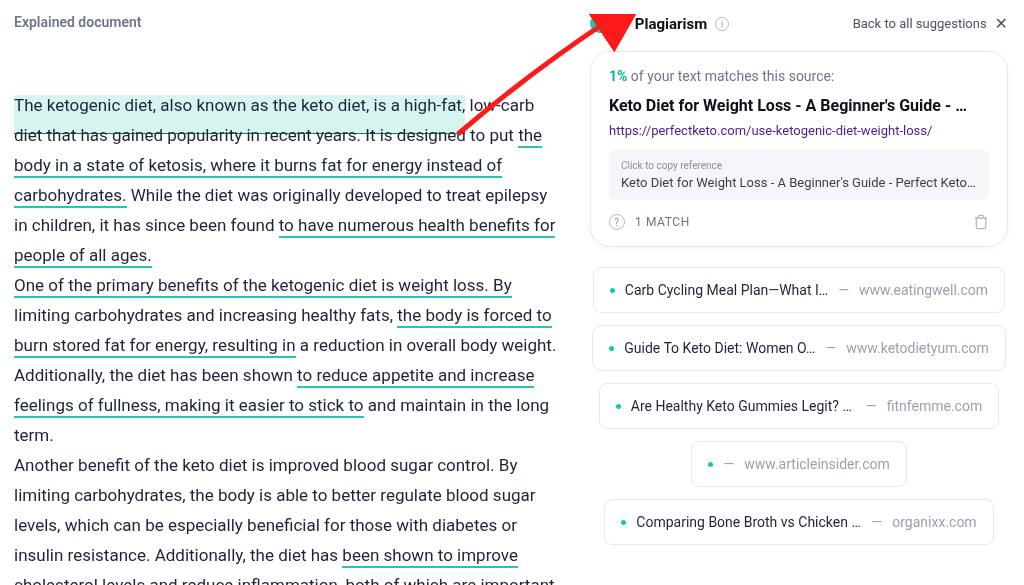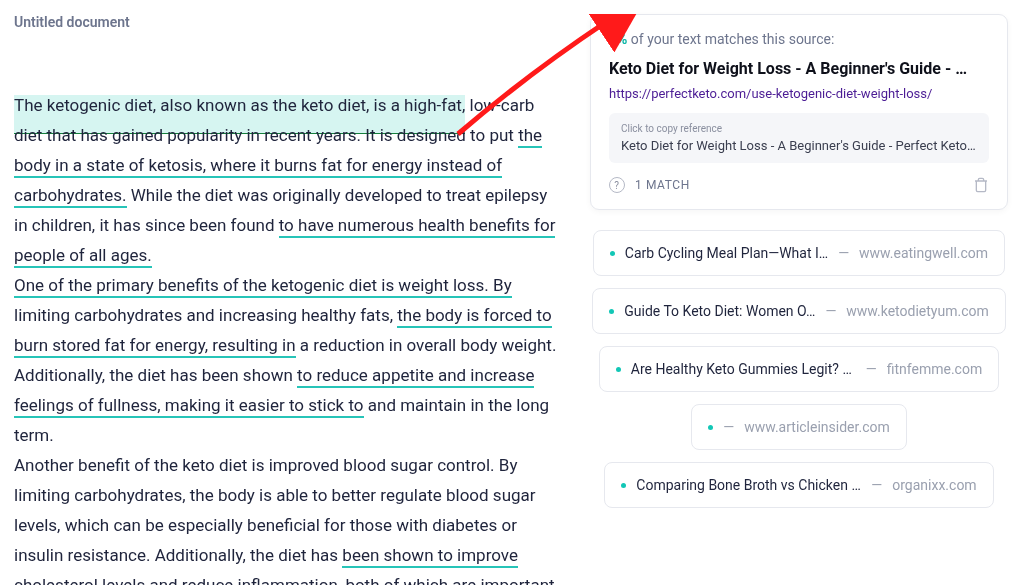--- a/index.html
+++ b/index.html
@@ -10,21 +10,21 @@
 .doc-title { color: #6d758d; font-size: 14px; font-weight: 600; margin-bottom: 60px; }
 .essay { font-size: 17px; line-height: 30px; color: #1f243c; }
 .hl { background: #d6f5f1; border-bottom: 1px solid #15803d; padding-bottom: 18px; }
 .ul { border-bottom: 2px solid #27c4b8; padding-bottom: 1px; }
 .rhead { display: flex; align-items: center; gap: 8px; margin-bottom: 18px; }
 .badge { background: #12c7b6; color: #fff; font-size: 11px; font-weight: 700; padding: 3px 8px; border-radius: 10px; }
 .rtitle { font-weight: 700; font-size: 15px; color: #0E101A; }
 .info-icn { width: 14px; height: 14px; border: 1px solid #b5b9c6; border-radius: 50%; display: inline-flex; align-items: center; justify-content: center; font-size: 9px; color: #8a8f9f; }
 .back { margin-left: auto; color: #4b5264; font-size: 13px; display: flex; align-items: center; gap: 8px; cursor: pointer; }
 .close-x { font-size: 16px; color: #4b5264; }
-.card { border: 1px solid #e6e8ee; border-radius: 9px; box-shadow: 0 2px 6px rgba(0,0,0,.04); padding: 16px 18px; margin-bottom: 20px; }
+.card { border: 1px solid #e6e8ee; border-radius: 20px; box-shadow: 0 2px 6px rgba(0,0,0,.04); padding: 16px 18px; margin-bottom: 20px; }
 .card .pct { font-weight: 700; color: #0ab5a5; }
 .matchline { color: #6d758d; font-size: 14px; margin-bottom: 12px; }
 .src-title { font-weight: 700; font-size: 16px; margin-bottom: 8px; color: #0E101A; }
 .src-url { color: #4c1d95; font-size: 13px; margin-bottom: 12px; overflow: hidden; text-overflow: ellipsis; white-space: nowrap; }
 .refbox { background: #f5f6f9; border-radius: 6px; padding: 10px 12px; font-size: 13px; color: #4f5467; margin-bottom: 14px; }
 .refbox .hint { color: #8a8f9f; font-size: 10px; margin-bottom: 4px; }
 .refbox .ref { color: #3a3e4f; white-space: nowrap; overflow: hidden; text-overflow: ellipsis; }
 .cfoot { display: flex; align-items: center; gap: 10px; color: #6d758d; font-size: 12px; letter-spacing: .05em; }
 .q-icn { width: 16px; height: 16px; border: 1px solid #b5b9c6; border-radius: 50%; display: inline-flex; align-items: center; justify-content: center; font-size: 10px; color: #8a8f9f; }
 .trash { margin-left: auto; width: 16px; height: 16px; color: #b5b9c6; }
@@ -34,29 +34,38 @@
 .srcrow .t { color: #1f243c; white-space: nowrap; overflow: hidden; text-overflow: ellipsis; max-width: 225px; }
 .srcrow .dash { color: #9aa0af; }
 .srcrow .d { color: #9aa0af; white-space: nowrap; overflow: hidden; text-overflow: ellipsis; }
 .arrow { position: absolute; left: 438px; top: 14px; pointer-events: none; }
 </style>
 </head>
 <body>
 
 <div class="container">
   <div class="left">
-    <div class="doc-title">Untitled document</div>
+    <div class="doc-title">Explained document</div>
     <div class="essay">
       <span class="hl">The ketogenic diet, also known as the keto diet, is a high-fat,</span><span> low-carb diet that has gained popularity in recent years. It is designed to put </span><span class="ul">the body in a state of ketosis, where it burns fat for energy instead of carbohydrates.</span><span> While the diet was originally developed to treat epilepsy in children, it has since been found </span><span class="ul">to have numerous health benefits for people of all ages.</span><br>
       <span class="ul">One of the primary benefits of the ketogenic diet is weight loss. By</span><span> limiting carbohydrates and increasing healthy fats, </span><span class="ul">the body is forced to burn stored fat for energy, resulting in</span><span> a reduction in overall body weight. Additionally, the diet has been shown </span><span class="ul">to reduce appetite and increase feelings of fullness, making it easier to stick to</span><span> and maintain in the long term.</span><br>
       <span>Another benefit of the keto diet is improved blood sugar control. By limiting carbohydrates, the body is able to better regulate blood sugar levels, which can be especially beneficial for those with diabetes or insulin resistance. Additionally, the diet has </span><span class="ul">been shown to improve cholesterol levels and reduce inflammation, both of which are important</span>
     </div>
   </div>
 
   <div class="right">
+    <div class="rhead">
+      <span class="badge">32%</span>
+      <span class="rtitle">Plagiarism</span>
+      <span class="info-icn">i</span>
+      <div class="back">
+        <span>Back to all suggestions</span>
+        <span class="close-x">✕</span>
+      </div>
+    </div>
 
     <div class="card">
       <div class="matchline">
         <span class="pct">1%</span><span> of your text matches this source:</span>
       </div>
       <div class="src-title">Keto Diet for Weight Loss - A Beginner's Guide - …</div>
       <div class="src-url">https://perfectketo.com/use-ketogenic-diet-weight-loss/</div>
       <div class="refbox">
         <div class="hint">Click to copy reference</div>
         <div class="ref">Keto Diet for Weight Loss - A Beginner's Guide - Perfect Keto…</div>

